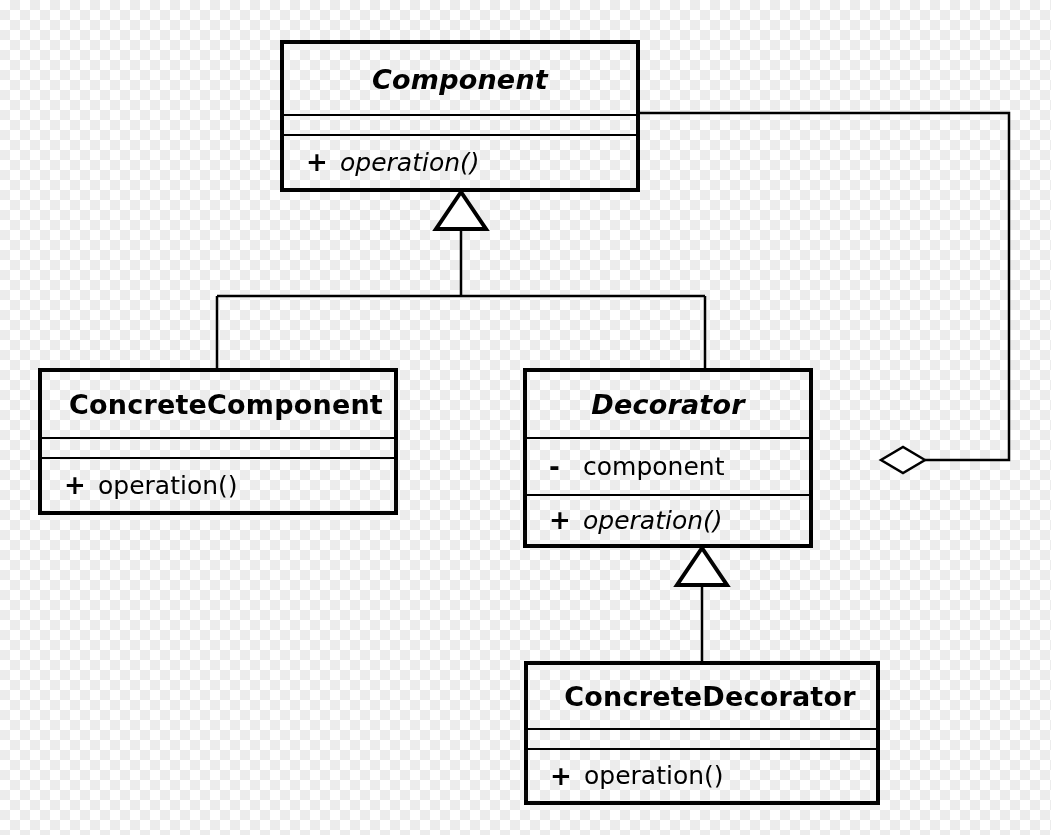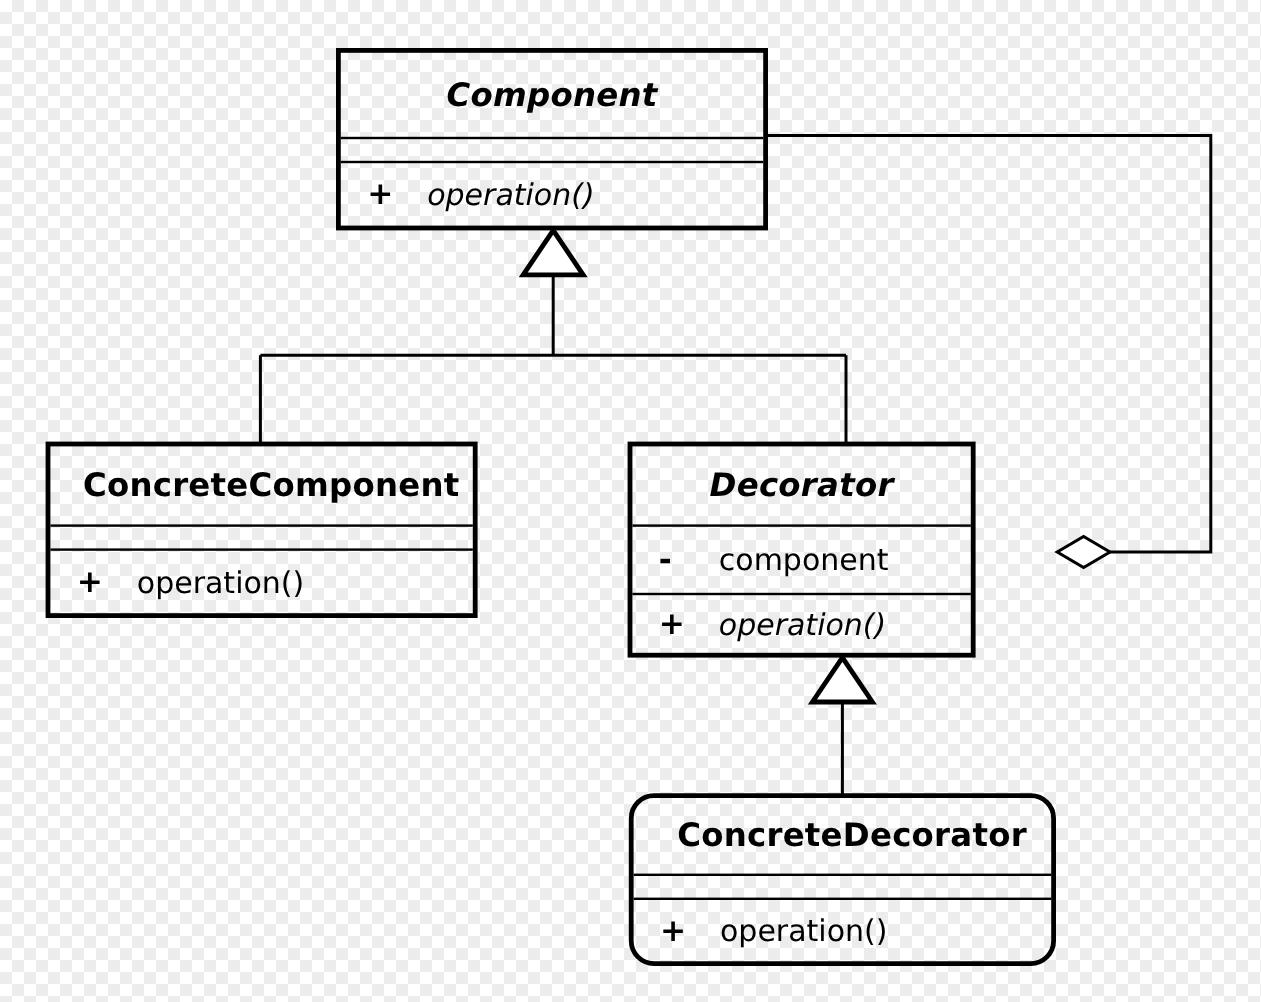--- a/index.html
+++ b/index.html
@@ -75,21 +75,20 @@
     color: #000000;
   }
   .member .vis {
     font-weight: bold;
     width: 34px;
     display: inline-block;
     font-size: 26px;
   }
   .member .mname {
     font-style: normal;
-    padding-left: 16px;
   }
   .member .mname.italic {
     font-style: italic;
   }
 </style>
 </head>
 <body>
 
 <div id="canvas">
 
@@ -150,21 +149,21 @@
       </div>
     </div>
     <div class="compartment" style="flex:1;">
       <div class="member">
         <span class="vis">+</span>
         <span class="mname italic">operation()</span>
       </div>
     </div>
   </div>
 
-  <div class="uml-class" id="cls-concrete-decorator" style="left:524px; top:661px; width:356px; height:144px;border-radius:21px;">
+  <div class="uml-class" id="cls-concrete-decorator" style="left:524px; top:661px; width:356px; height:144px;">
     <div class="compartment c-title concrete" style="height:63px;">ConcreteDecorator</div>
     <div class="compartment c-empty" style="height:20px;"></div>
     <div class="compartment" style="flex:1;">
       <div class="member">
         <span class="vis">+</span>
         <span class="mname">operation()</span>
       </div>
     </div>
   </div>
 

